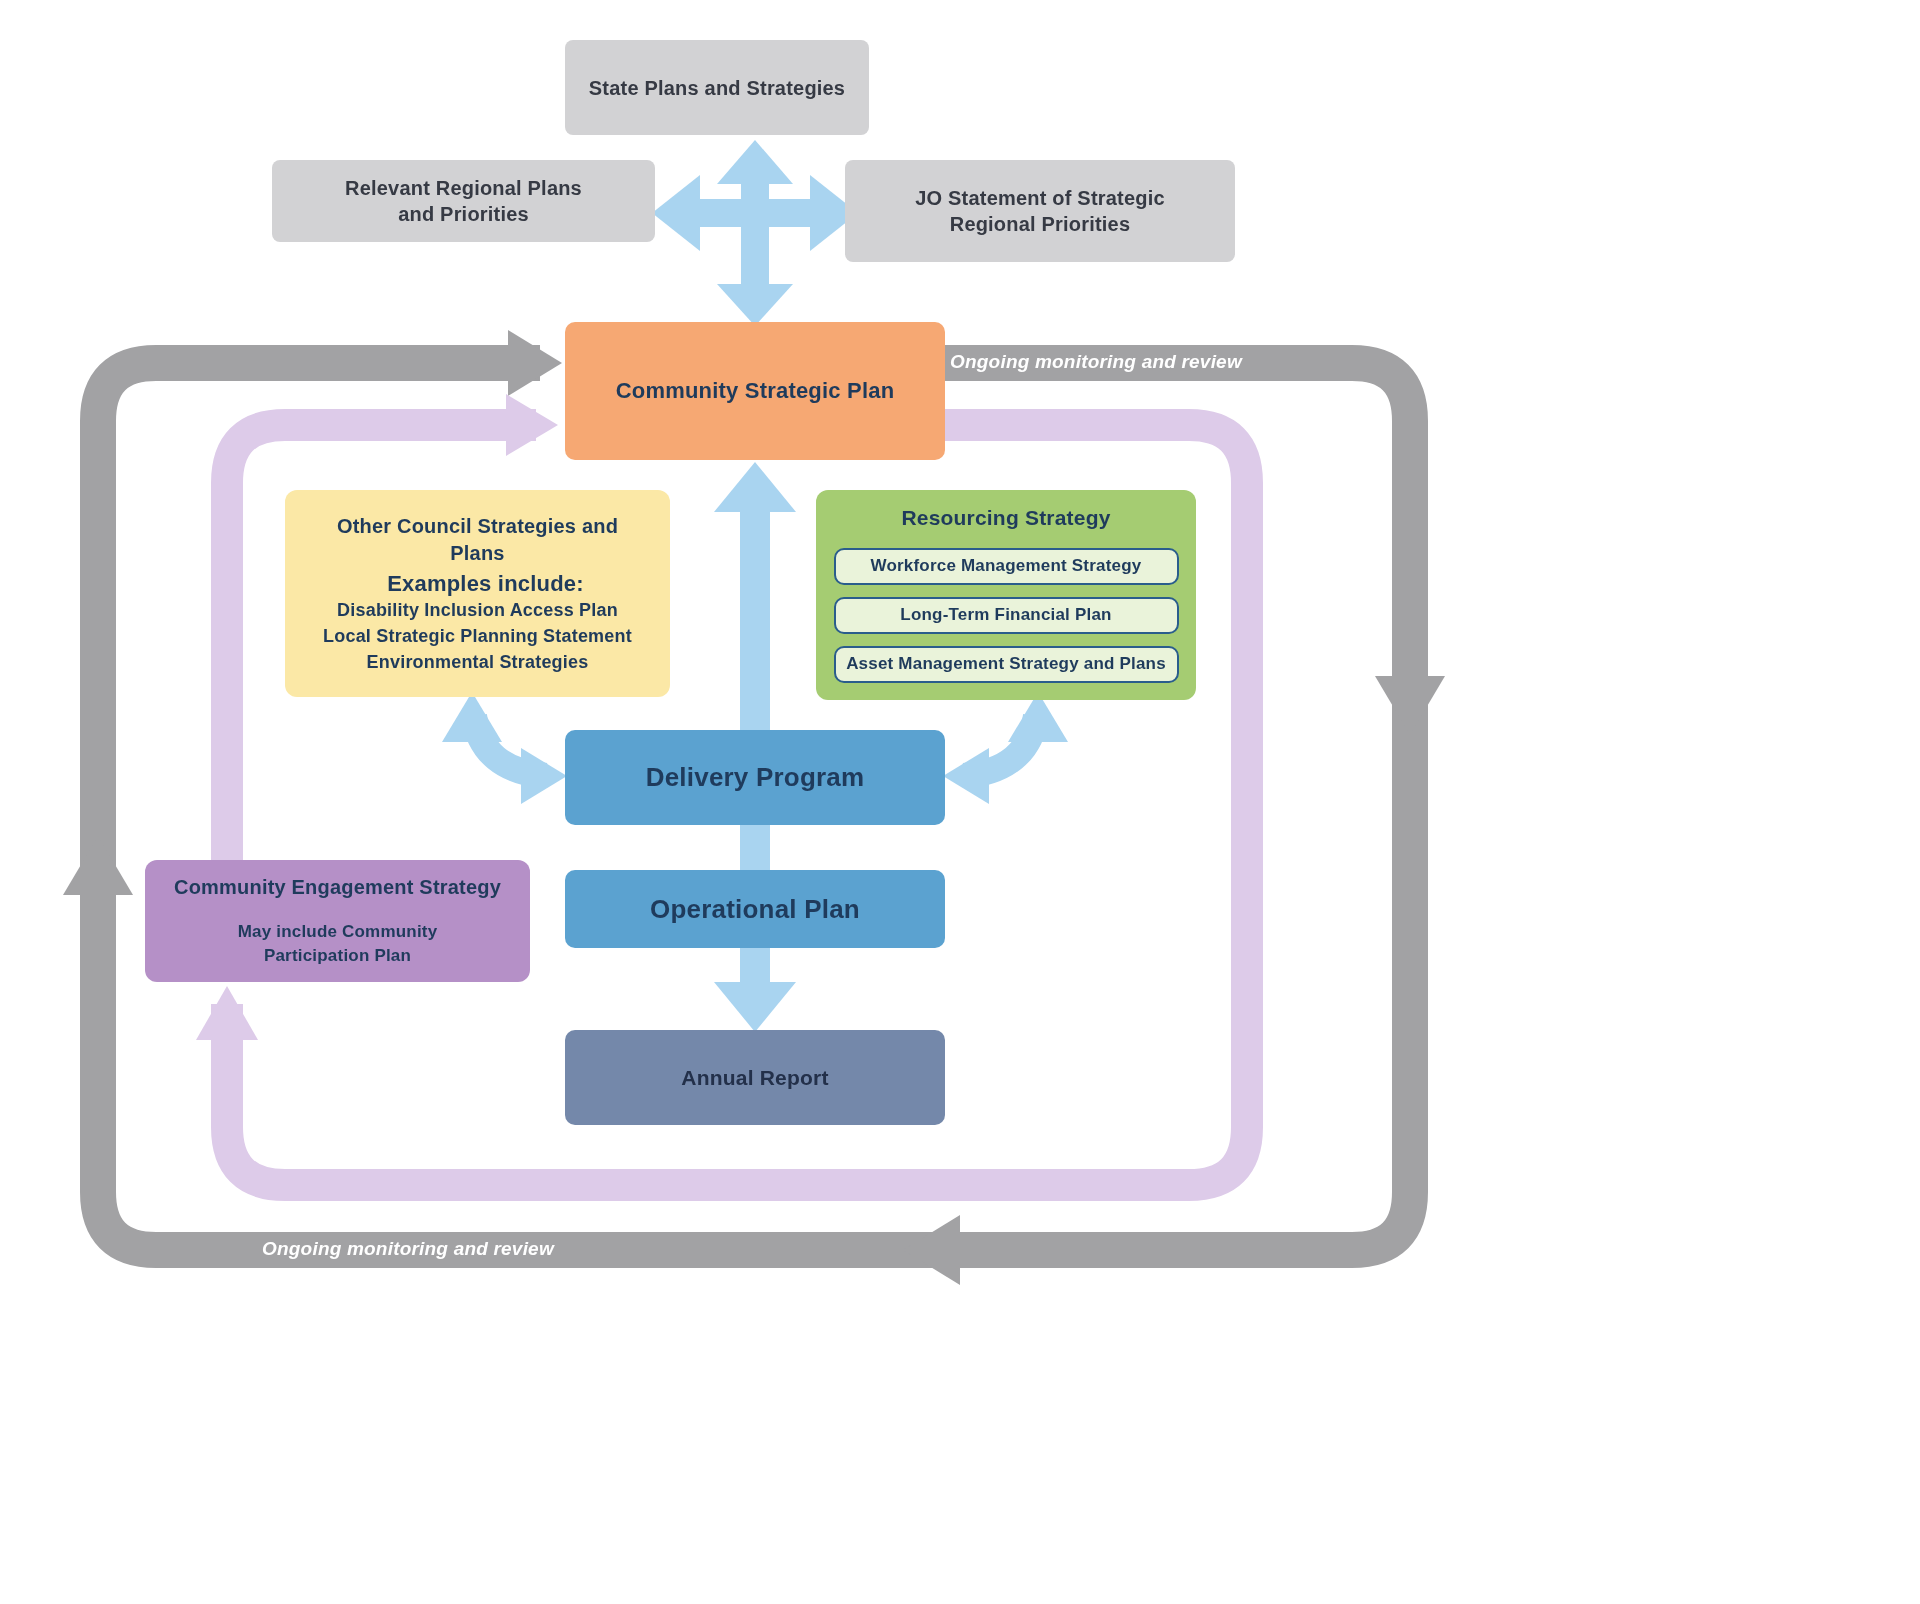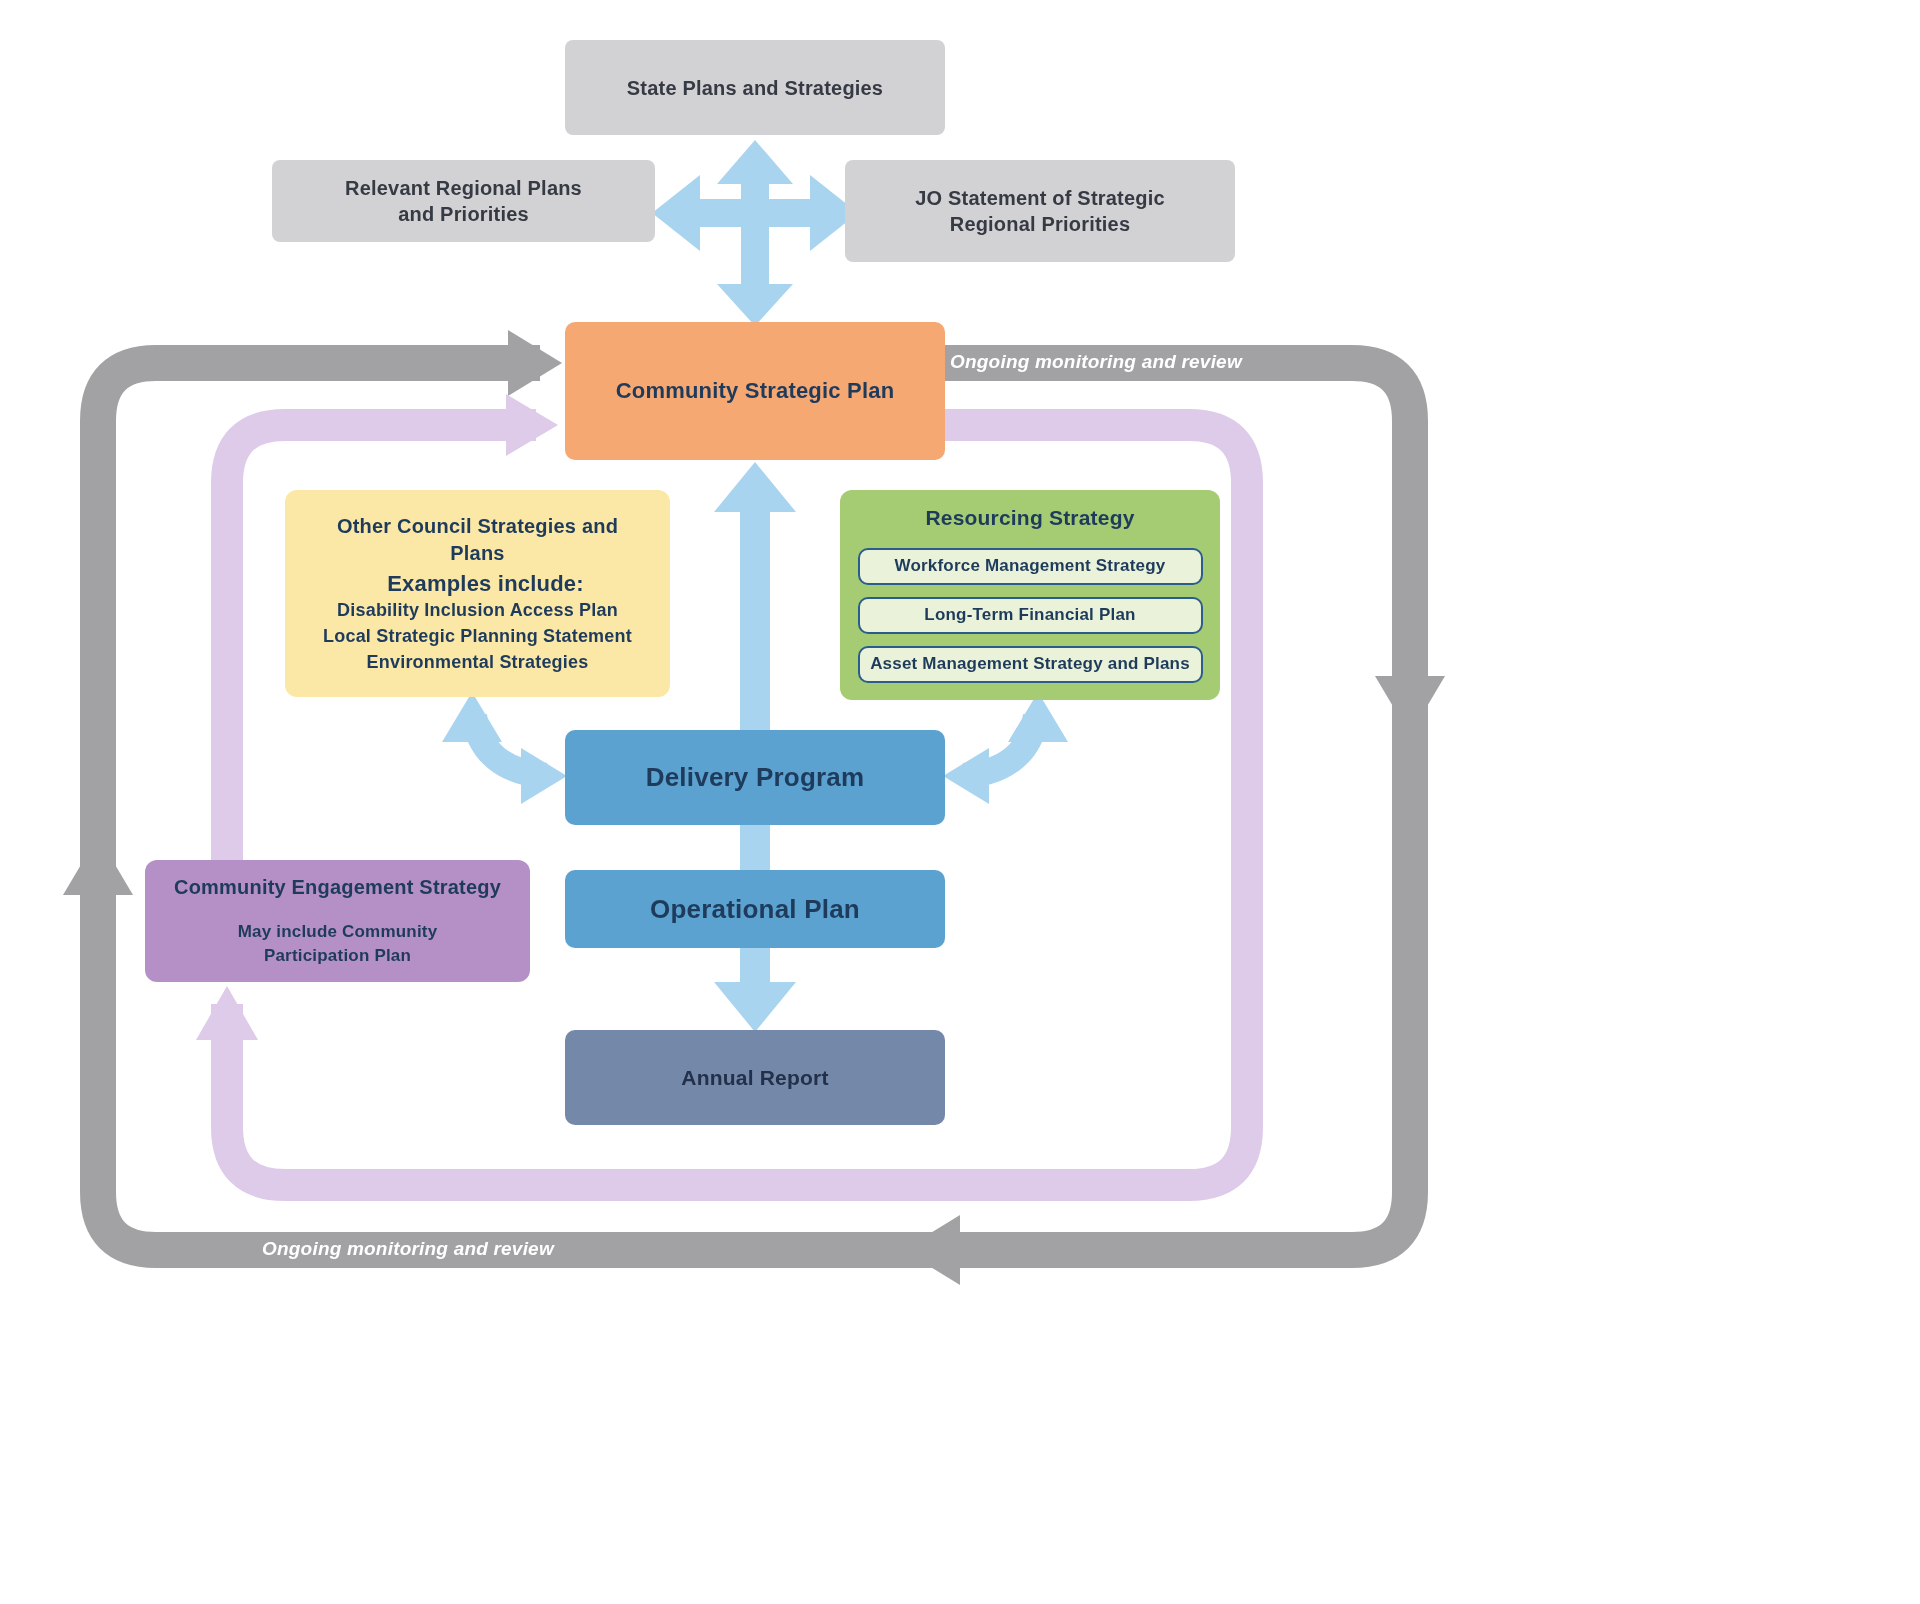--- a/index.html
+++ b/index.html
@@ -92,21 +92,21 @@
       <polygon class="blue-fill" points="567,776 521,748 521,804"></polygon>
     </g>
 
     <g>
       <path class="blue-stroke" d="M 1036 716 Q 1028 770 964 776"></path>
       <polygon class="blue-fill" points="1038,692 1008,742 1068,742"></polygon>
       <polygon class="blue-fill" points="943,776 989,748 989,804"></polygon>
     </g>
   </svg>
 
-  <div class="box box-gray" style="left:565px;top:40px;width:380px;height:95px;">
+  <div class="box box-gray" style="left:565px;top:40px;width:304px;height:95px;">
     <span>State Plans and Strategies</span>
   </div>
 
   <div class="box box-gray" style="left:272px;top:160px;width:383px;height:82px;">
     <span class="wrap-260">Relevant Regional Plans and Priorities</span>
   </div>
 
   <div class="box box-gray" style="left:845px;top:160px;width:390px;height:102px;">
     <span class="wrap-280">JO Statement of Strategic Regional Priorities</span>
   </div>
@@ -116,21 +116,21 @@
   </div>
 
   <div class="box box-yellow" style="left:285px;top:490px;width:385px;height:207px;">
     <span class="yellow-title">Other Council Strategies and Plans</span>
     <span class="yellow-sub">Examples include:</span>
     <span class="yellow-item">Disability Inclusion Access Plan</span>
     <span class="yellow-item">Local Strategic Planning Statement</span>
     <span class="yellow-item">Environmental Strategies</span>
   </div>
 
-  <div class="box box-green" style="left:840px;top:490px;width:380px;height:210px;">
+  <div class="box box-green" style="left:816px;top:490px;width:380px;height:210px;">
     <span class="green-title">Resourcing Strategy</span>
     <div class="pill">
       <span>Workforce Management Strategy</span>
     </div>
     <div class="pill">
       <span>Long-Term Financial Plan</span>
     </div>
     <div class="pill">
       <span>Asset Management Strategy and Plans</span>
     </div>

